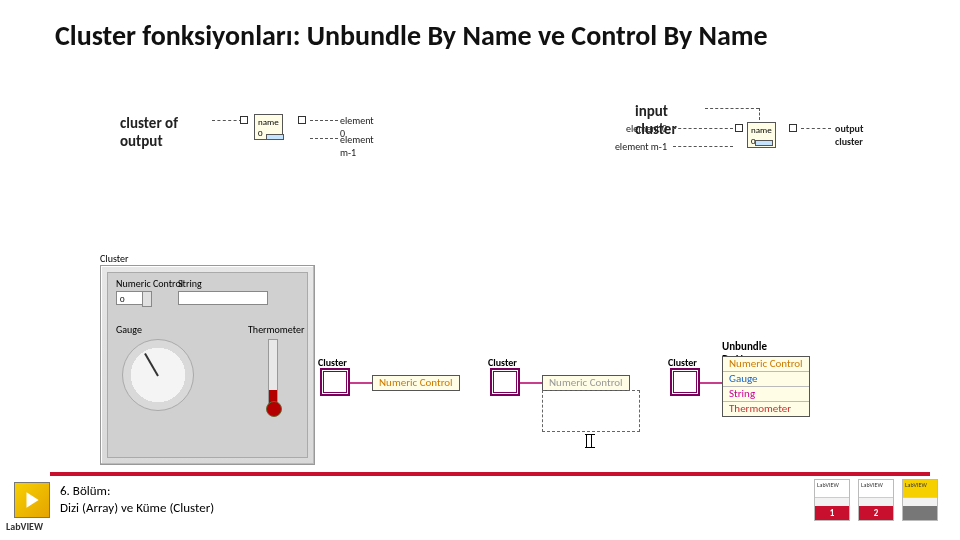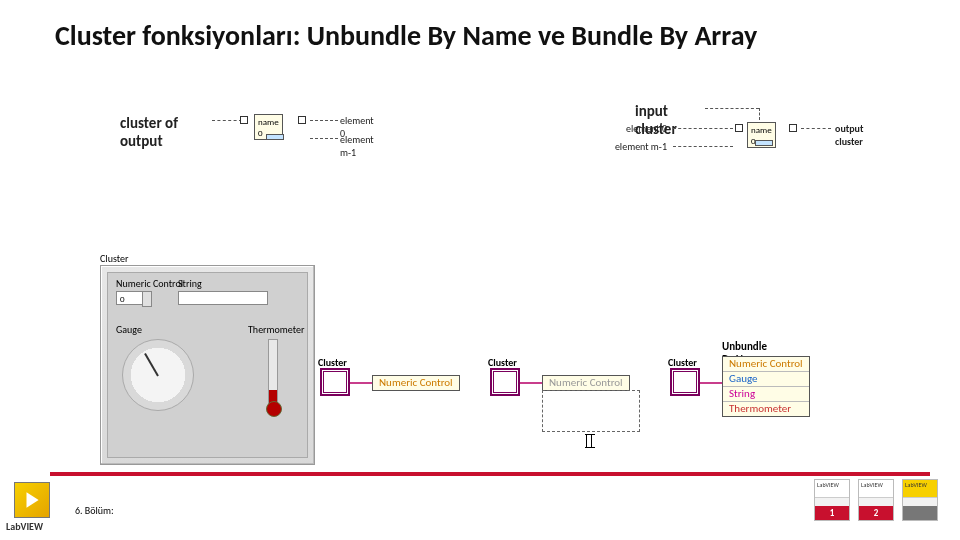--- a/index.html
+++ b/index.html
@@ -160,22 +160,22 @@
   }
   .cursor-ibeam::before { top:0; }
   .cursor-ibeam::after  { bottom:0; }
 
   
   .footer-rule {
     position: absolute; left: 50px; right: 30px; top: 472px;
     height: 4px; background: #c8102e;
   }
   .footer-text {
-    position: absolute; left: 60px; top: 502px;
-    font-size: 10px; line-height: 17px; margin-left: 15px;
+    position: absolute; left: 60px; top: 482px;
+    font-size: 13px; line-height: 17px;
   }
   .lv-logo {
     position: absolute; left: 14px; top: 482px;
     width: 36px; height: 36px;
     background: linear-gradient(135deg,#f7d000,#e5a400);
     border: 1px solid #777;
   }
   .lv-logo::after{
     content:""; position:absolute; left:6px; top:6px; right:6px; bottom:6px;
     background:#fff; clip-path: polygon(25% 15%, 80% 50%, 25% 85%);
@@ -191,21 +191,21 @@
     position:relative;
   }
   .badge .top { height:18px; background:#fff; border-bottom:1px solid #ccc; font-size:6px; line-height:8px; padding:1px 2px; color:#333;}
   .badge .yb { background:#f7d000;}
   .badge .bot { position:absolute; bottom:0; left:0; right:0; height:14px; background:#c8102e; color:#fff; font-size:9px; text-align:center; line-height:14px; font-weight:700;}
   .badge .botg { background:#777; }
 </style>
 </head>
 <body>
 
-<div class="slide-title">Cluster fonksiyonları: Unbundle By Name ve Bundle By Array</div>
+<div class="slide-title">Cluster fonksiyonları: Unbundle By Name ve Control By Name</div>
 
 <div class="top-row">
 
   <div class="unbundle-diag">
     <div class="diag-label" style="position:absolute; left:0; top:6px; width:90px;">cluster of output</div>
 
     <div class="wire-dash-h" style="position:absolute; left:92px; top:12px; width:30px;"></div>
     <span class="arrow-stub" style="position:absolute; left:120px; top:8px;"></span>
 
     <div class="node-box" style="position:absolute; left:134px; top:6px;">name 0</div>
@@ -291,20 +291,21 @@
     <div class="row row-pink">String</div>
     <div class="row row-red">Thermometer</div>
   </div>
 </div>
 
 <div class="footer-rule"></div>
 <div class="lv-logo"></div>
 <div class="lv-caption">LabVIEW</div>
 <div class="footer-text">
   <div>6. Bölüm:</div>
+  <div>Dizi (Array) ve Küme (Cluster)</div>
 </div>
 
 <div class="badge-row">
   <div class="badge">
     <div class="top">LabVIEW</div>
     <div class="bot">1</div>
   </div>
   <div class="badge">
     <div class="top">LabVIEW</div>
     <div class="bot">2</div>

